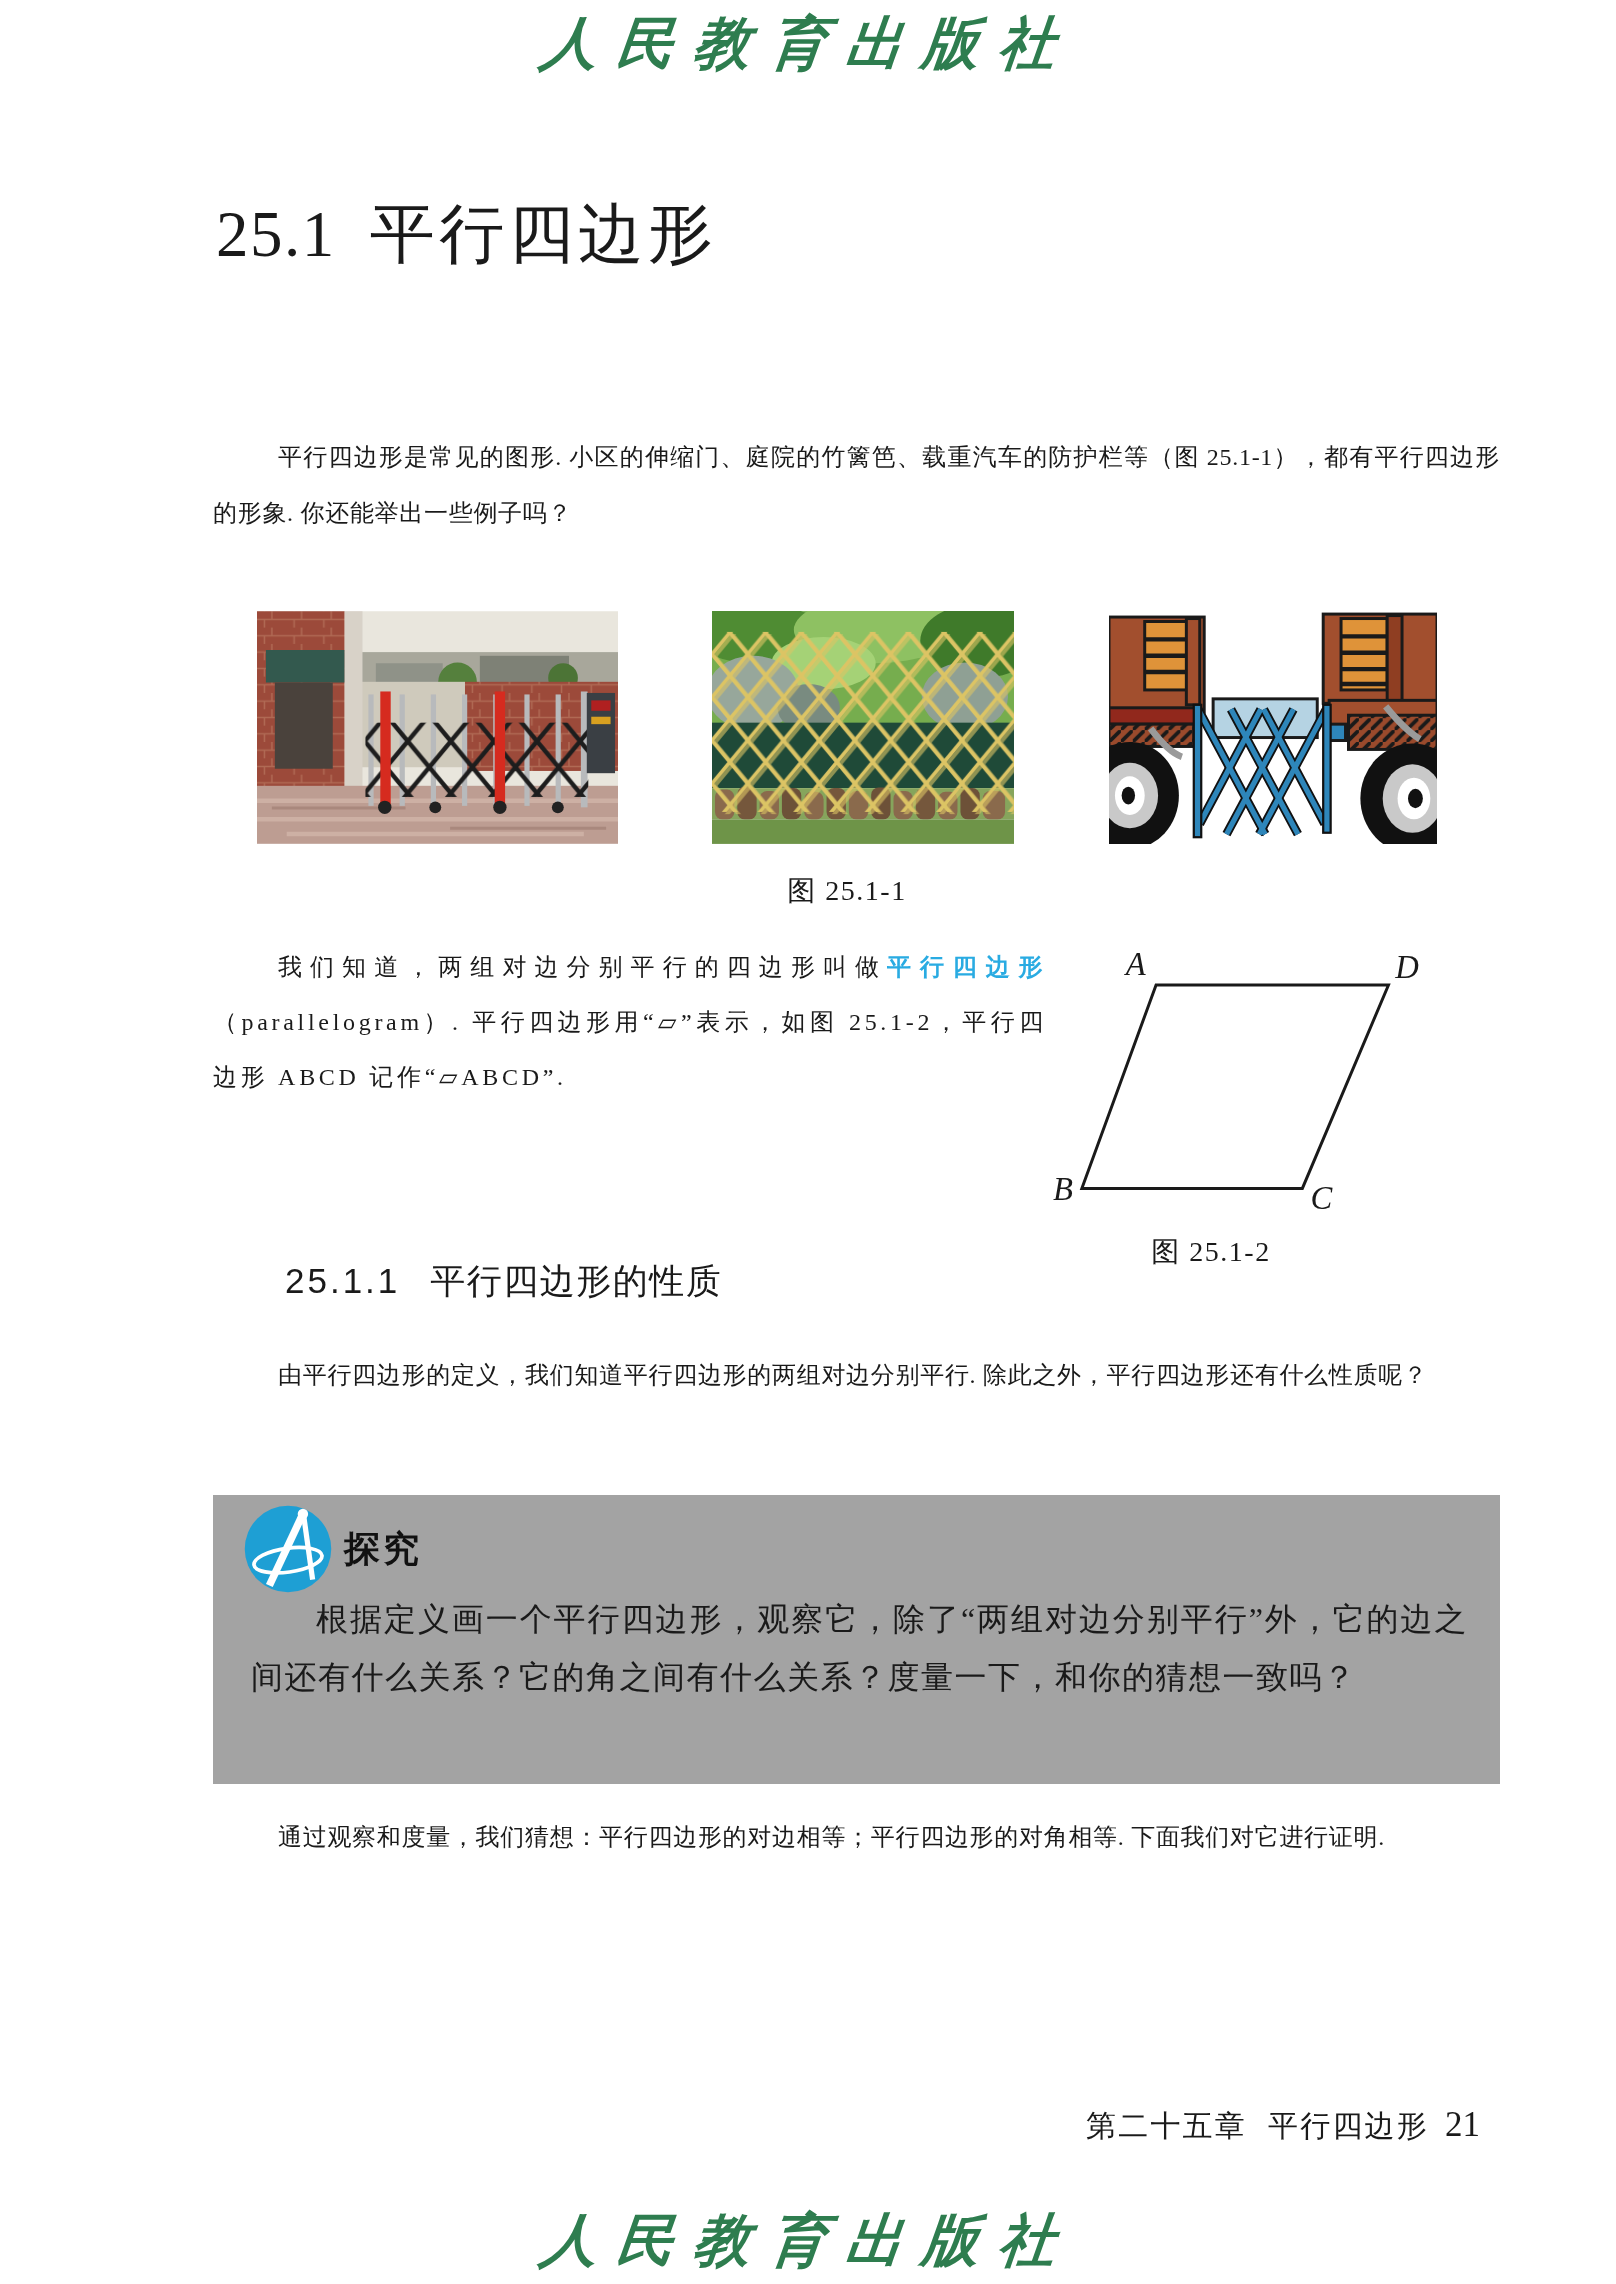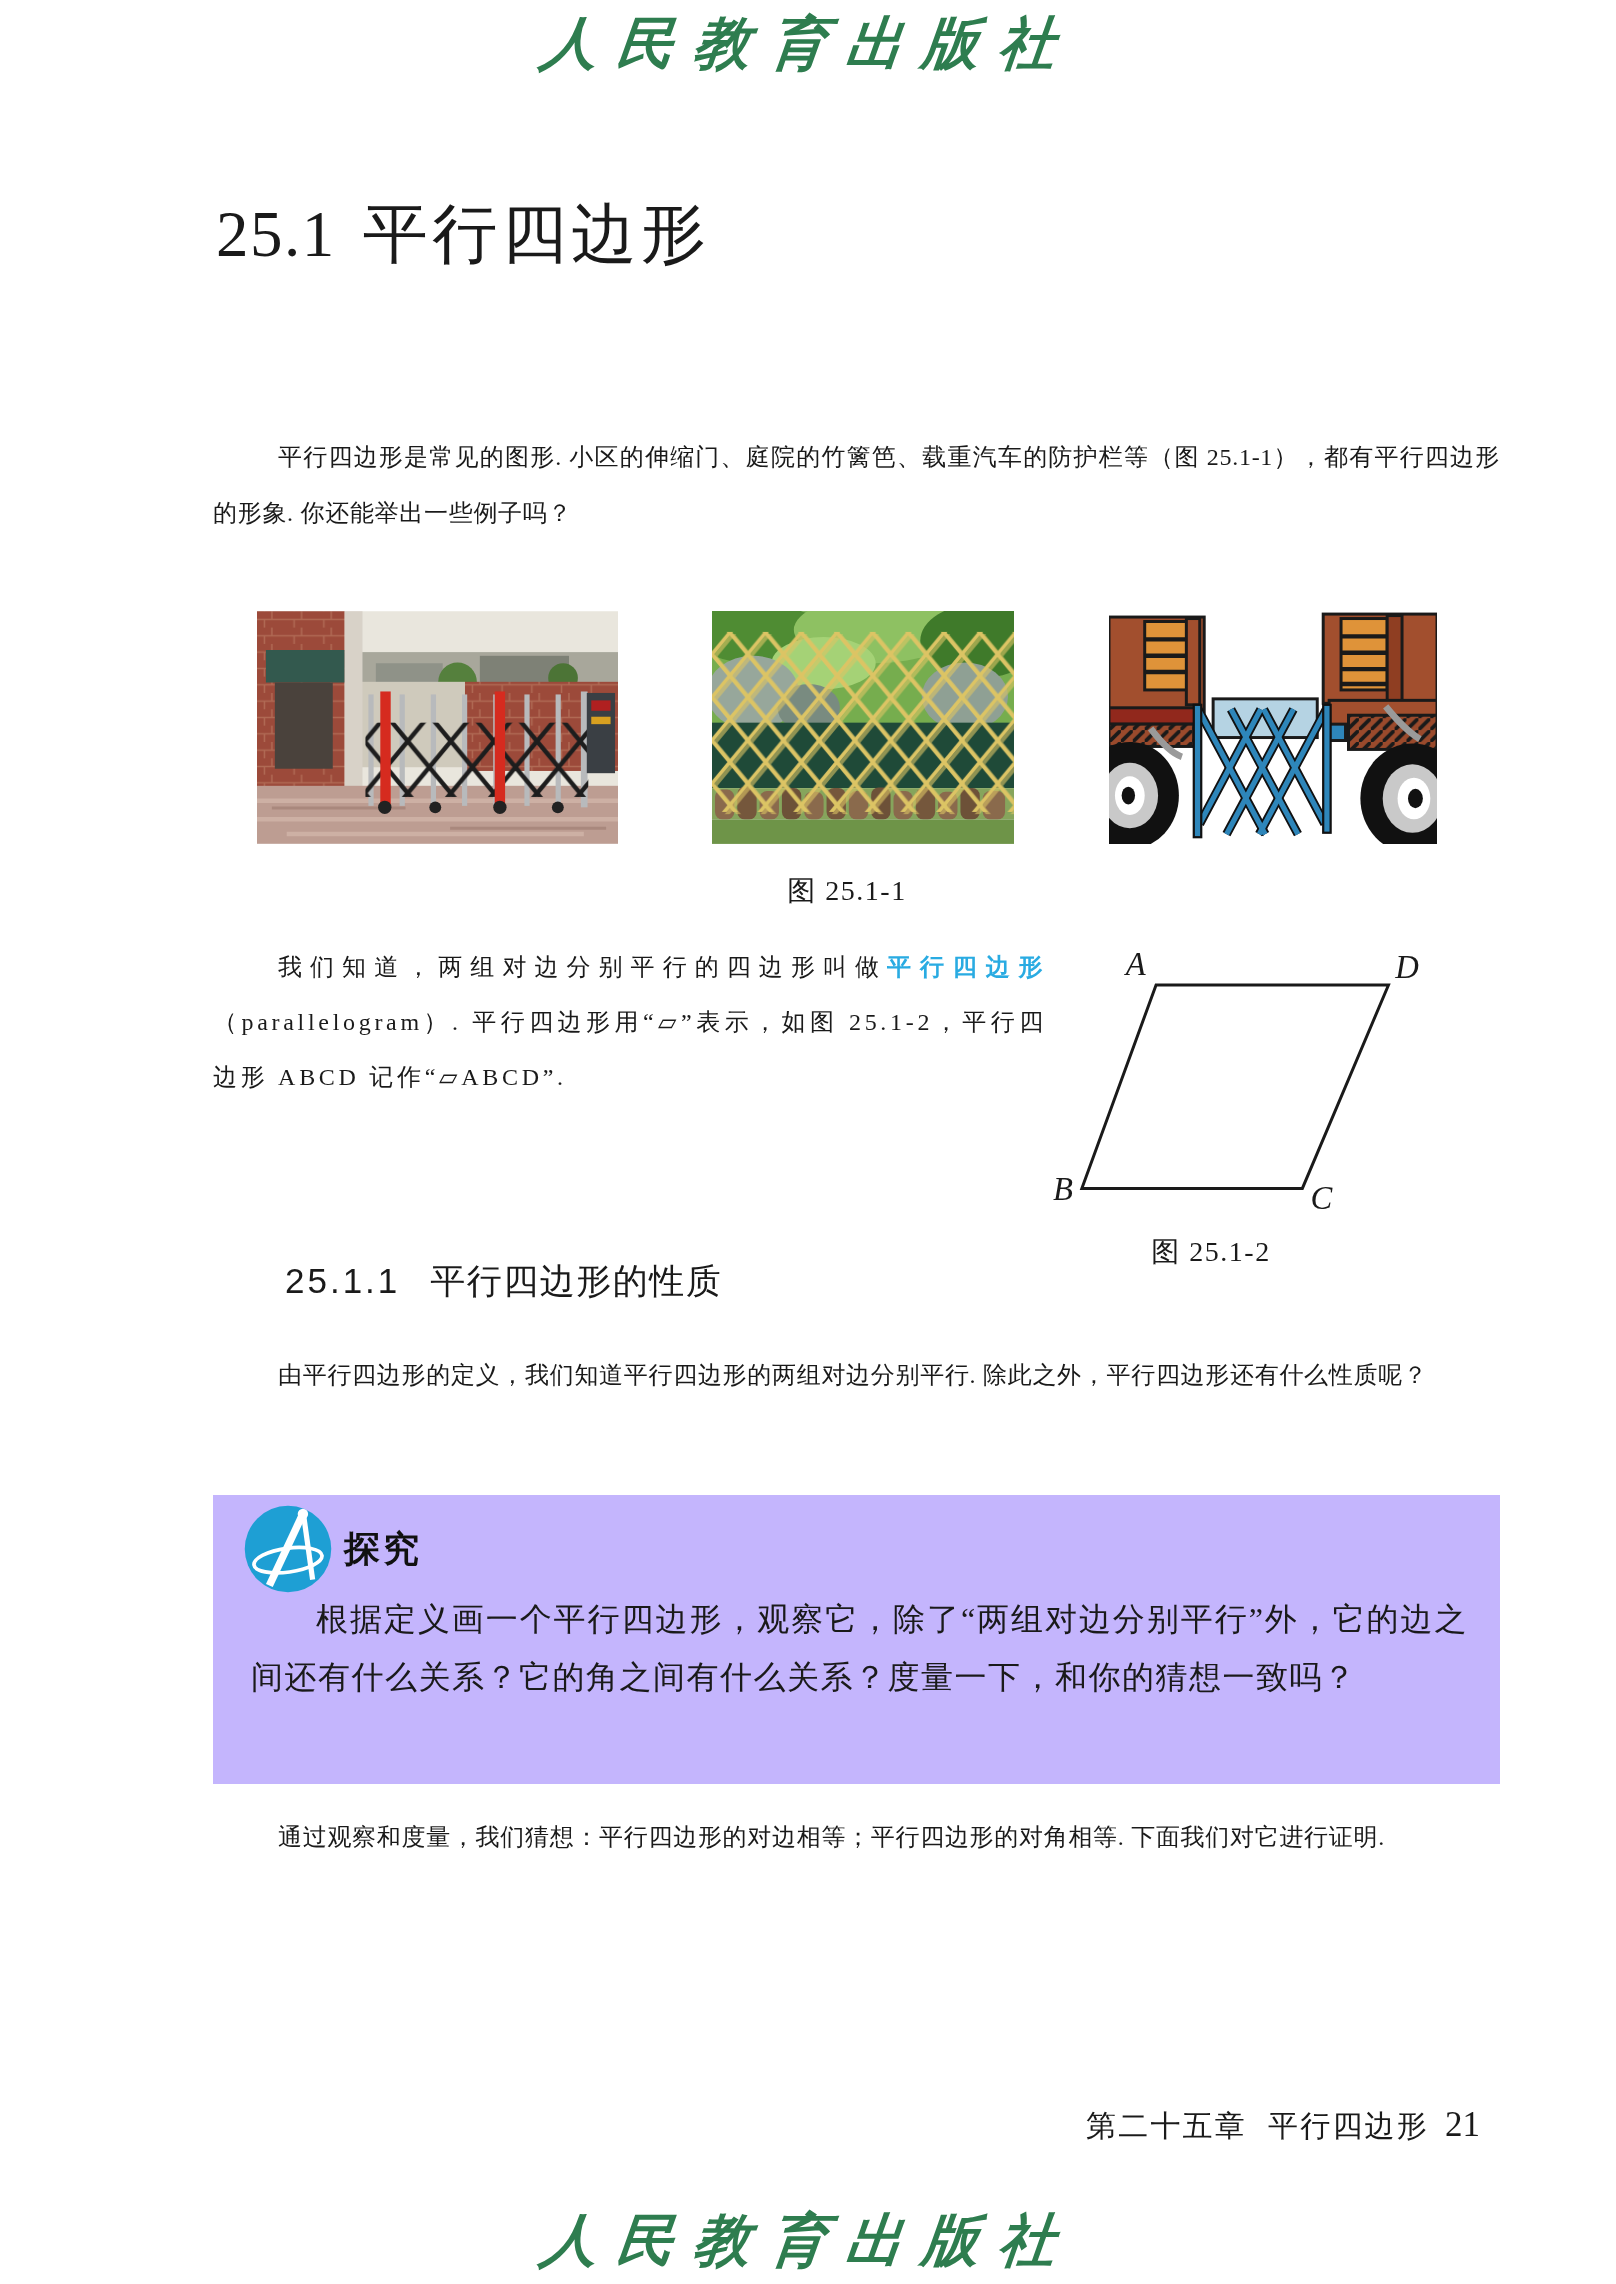--- a/index.html
+++ b/index.html
@@ -22,21 +22,21 @@
     color:#2e7d4f;
     transform:skewX(-6deg);
   }
 
   
   .title{
     left:216px;top:199px;
     font-size:65px;line-height:1.1;
     letter-spacing:4.5px;white-space:nowrap;
   }
-  .title .num{letter-spacing:1.5px;margin-right:27px;}
+  .title .num{letter-spacing:1.5px;margin-right:34px;}
 
   
   .para{
     left:213px;width:1287px;
     font-size:24px;line-height:56px;
     letter-spacing:0.7px;
     text-align:justify;
     text-indent:65px;
   }
   .p1{top:429px;}
@@ -68,21 +68,21 @@
     left:285px;top:1258px;
     font-family:"Liberation Sans","DejaVu Sans",sans-serif;
     font-weight:normal;font-size:35px;letter-spacing:1.5px;
     white-space:nowrap;
   }
   .subhead .num{margin-right:30px;letter-spacing:3px;}
 
   
   .explore-box{
     left:213px;top:1495px;width:1287px;height:289px;
-    background:#c4b5fd;
+    background:#a3a3a3;
   }
   .explore-icon{position:absolute;left:31px;top:9.7px;width:88px;height:88px;}
   .explore-label{
     position:absolute;left:131px;top:30px;
     font-family:"Liberation Sans","DejaVu Sans",sans-serif;
     font-weight:bold;font-size:36px;letter-spacing:3px;color:#111;
   }
   .explore-text{
     position:absolute;left:38px;top:95px;width:1217px;
     font-size:32px;line-height:58px;letter-spacing:1.5px;

